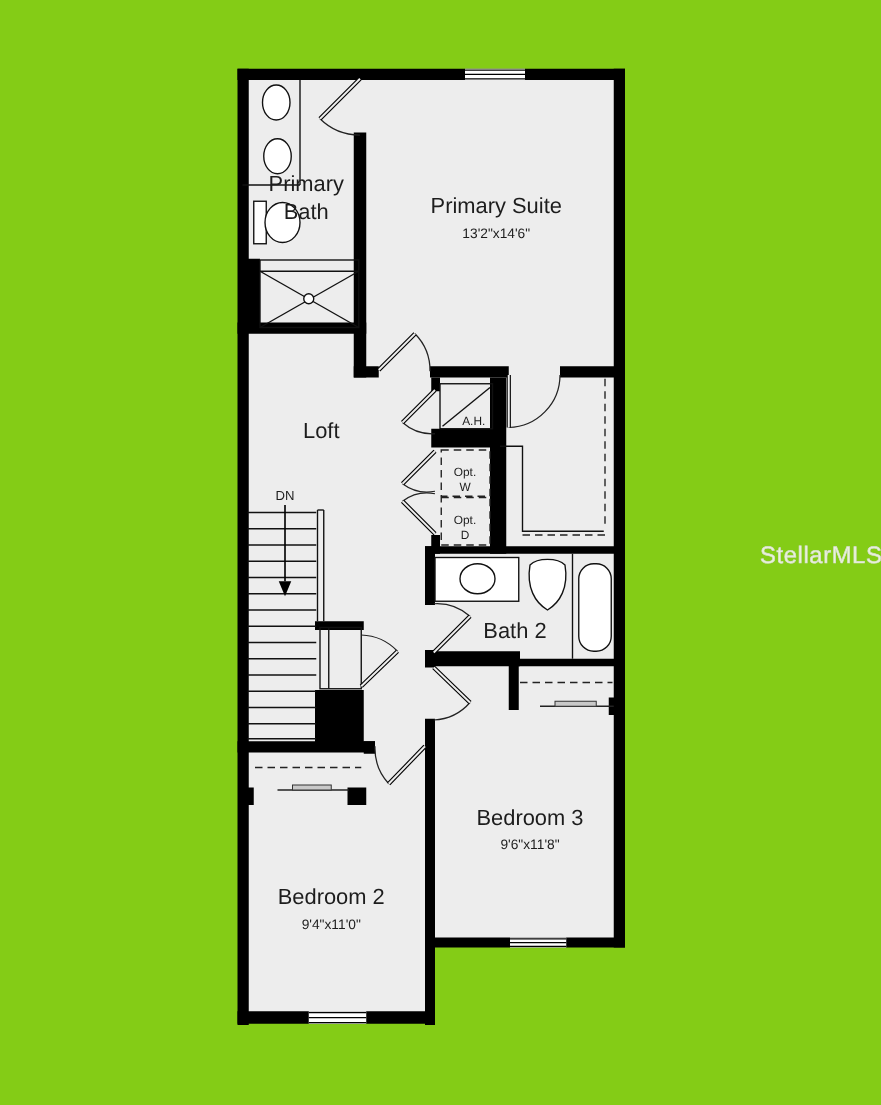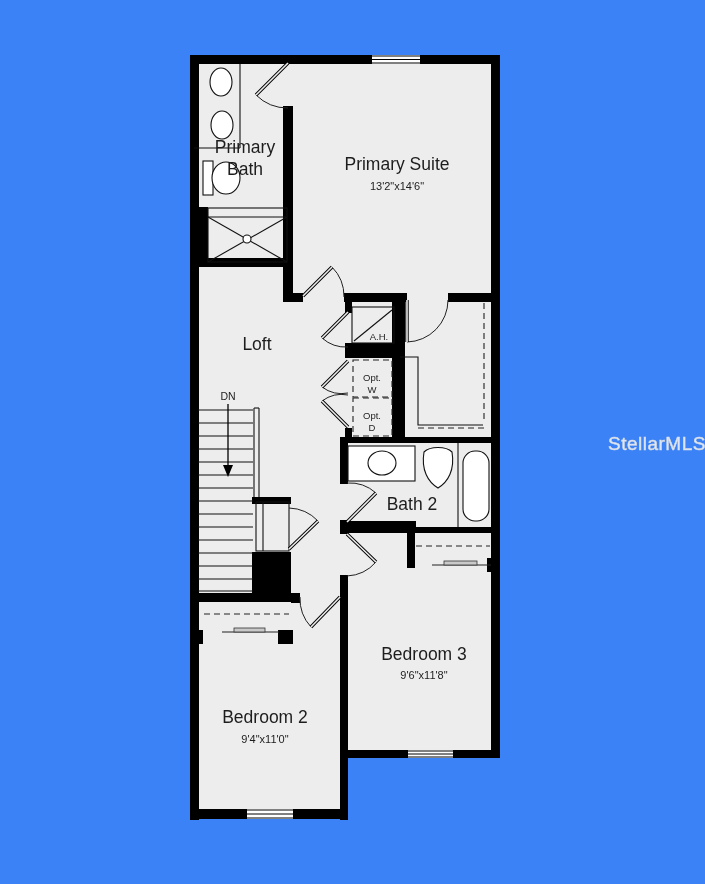--- a/index.html
+++ b/index.html
@@ -1,16 +1,16 @@
 <!DOCTYPE html>
 <html><head>
 <meta charset="utf-8">
 <style>
   html,body{margin:0;padding:0;background:#f0f0f0;}
-  .stage{position:relative;width:705px;height:884px;background:#3b82f6;overflow:hidden;
+  .stage{position:relative;width:705px;height:884px;background:#84cc16;overflow:hidden;
          font-family:"Liberation Sans","DejaVu Sans",sans-serif;}
   svg text{font-family:"Liberation Sans","DejaVu Sans",sans-serif;fill:#1d1d1d;}
   .room-name{font-size:17.5px;}
   .room-dims{font-size:11px;}
   .small-label{font-size:9.5px;}
   .dn-label{font-size:10.5px;}
   .watermark{font-size:19px;fill:#ffffff;fill-opacity:.82;stroke:#d9d9d9;stroke-width:.5;letter-spacing:.5px;}
   .wall{fill:#000;}
   .fixture{fill:#fff;stroke:#111;stroke-width:1.1;}
   .thin{stroke:#111;stroke-width:1.1;fill:none;}

